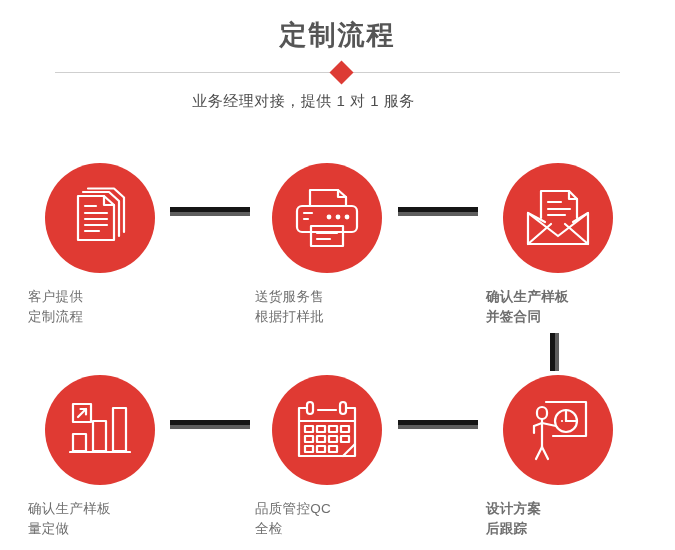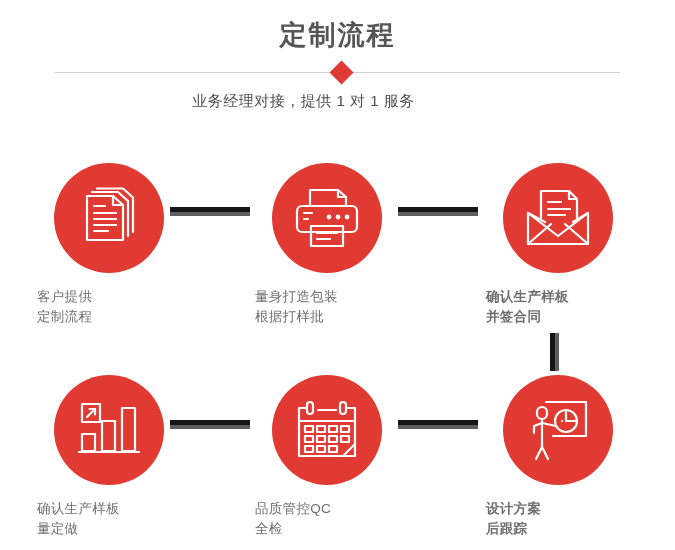--- a/index.html
+++ b/index.html
@@ -79,21 +79,21 @@
     top: 150px;
     width: 675px;
     height: 400px;
   }
   .step {
     position: absolute;
     width: 150px;
   }
   .step-r1 { top: 13px; }
   .step-r2 { top: 225px; }
-  .step-c1 { left: 14px; }
+  .step-c1 { left: 5px; }
   .step-c2 { left: 232px; }
   .step-c3 { left: 463px; font-weight: bold; }
 
   .circle {
     position: relative;
     width: 110px;
     height: 110px;
     margin-left: 40px;
     border-radius: 50%;
     background: #e03a33;
@@ -209,21 +209,21 @@
           <circle cx="35" cy="30" r="2.4" fill="#ffffff" stroke="none"></circle>
           <circle cx="44" cy="30" r="2.4" fill="#ffffff" stroke="none"></circle>
           <circle cx="53" cy="30" r="2.4" fill="#ffffff" stroke="none"></circle>
           <rect x="17" y="39" width="32" height="20"></rect>
           <line x1="23" y1="46" x2="43" y2="46"></line>
           <line x1="23" y1="52" x2="36" y2="52"></line>
         </svg>
       </span>
     </div>
     <div class="step-label">
-      <div>量身打造包装</div>
+      <div>送货服务售</div>
       <div>根据打样批</div>
     </div>
   </div>
 
   <div class="step step-r1 step-c3">
     <div class="circle">
       <span>
         <svg width="66" height="60" viewBox="0 0 66 60" fill="none" stroke="#ffffff" stroke-width="2.2" stroke-linejoin="round" stroke-linecap="round">
           <path d="M16 30 V3 H44 L52 11 V30"></path>
           <path d="M44 3 V11 H52"></path>

